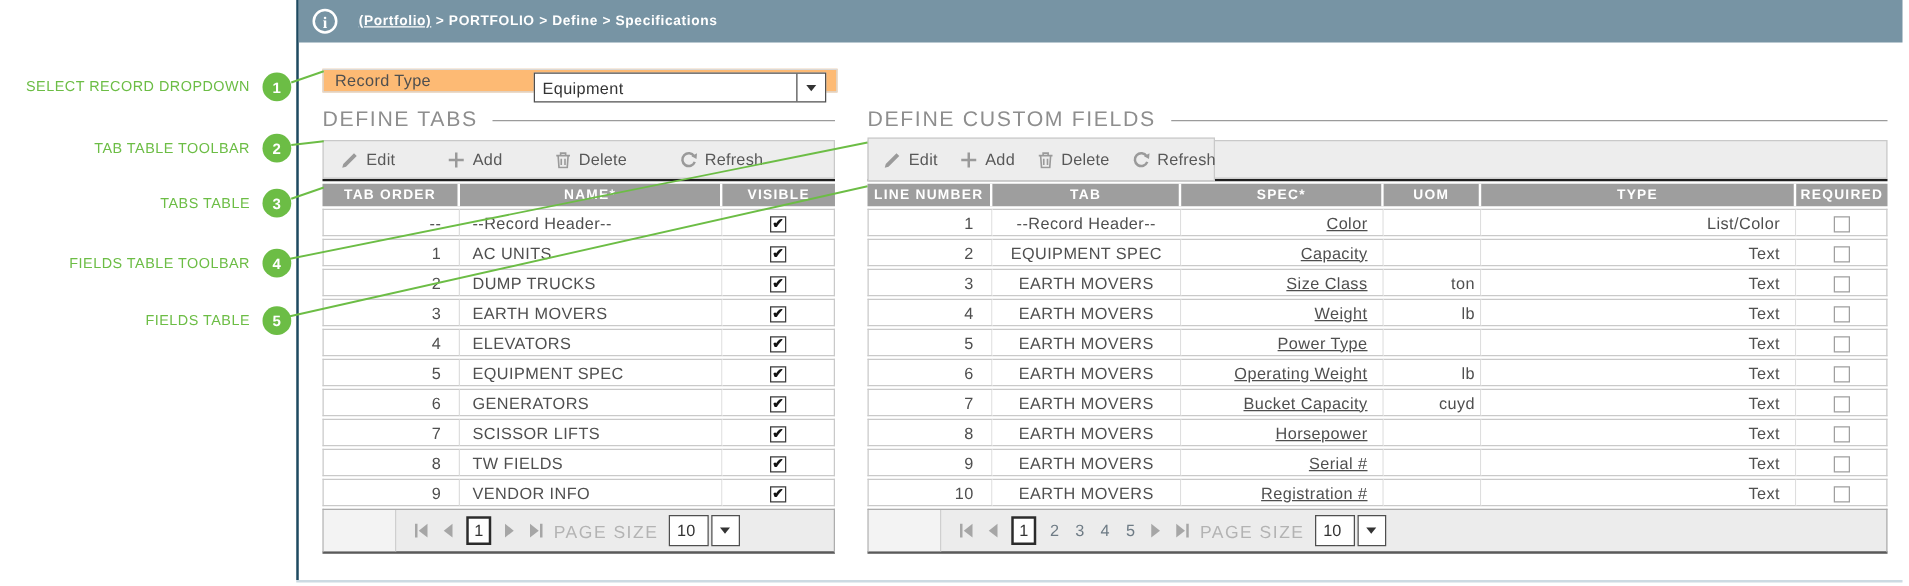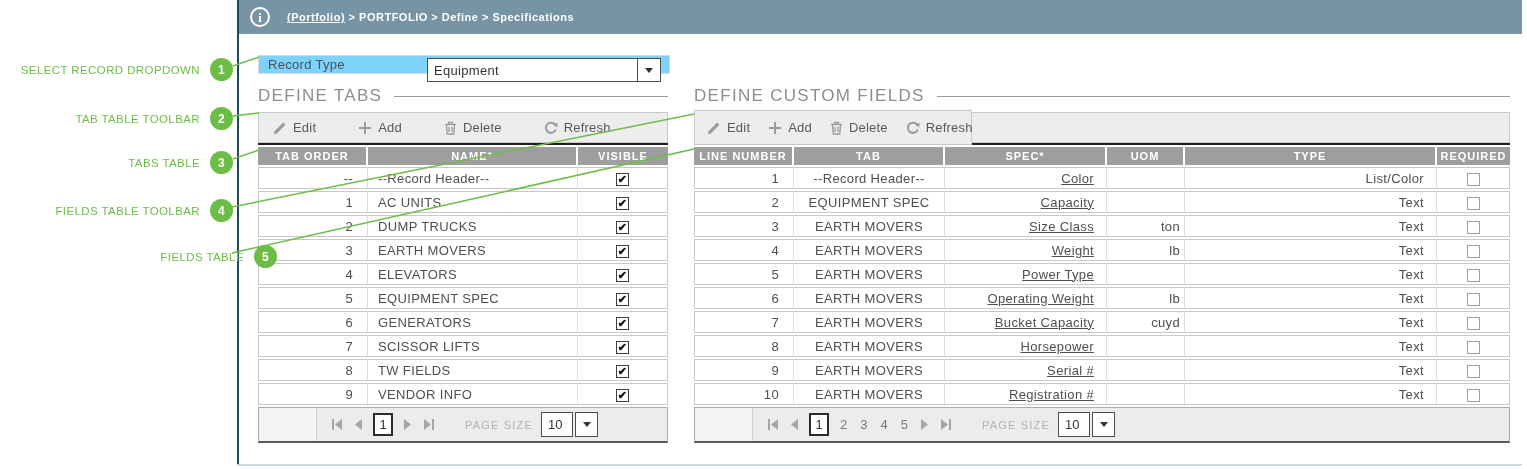--- a/index.html
+++ b/index.html
@@ -22,21 +22,21 @@
     margin-left:11px; width:20px; height:20px; border:2px solid #fff; border-radius:50%;
     display:flex; align-items:center; justify-content:center;
     font-size:13px; font-weight:bold; font-family:"Liberation Serif", serif; line-height:1;
   }
   .breadcrumb { margin-left:17px; font-size:11px; font-weight:bold; letter-spacing:.5px; }
   .breadcrumb .bc-link { text-decoration:underline; cursor:pointer; }
 
   
   .record-box {
     position:absolute; left:258px; top:55px; width:412px; height:19px;
-    border:1px solid #d9d9d9; background:#7dd3fc; display:flex; align-items:center;
+    border:1px solid #d9d9d9; background:#fdba74; display:flex; align-items:center;
   }
   .record-label { margin-left:9px; font-size:13px; color:#4f4f4f; letter-spacing:.3px; }
   .combo {
     position:absolute; left:168px; top:2px; width:234px; height:24px;
     border:1px solid #4f4f4f; background:#fff; display:flex; cursor:pointer;
   }
   .combo-value { flex:1; font-size:13px; color:#333; letter-spacing:.3px; padding:4px 6px 0 6px; white-space:nowrap; overflow:hidden; }
   .combo-btn { width:23px; border-left:1px solid #4f4f4f; display:flex; align-items:center; justify-content:center; }
   .tri-down { width:0; height:0; border-left:4px solid transparent; border-right:4px solid transparent; border-top:5px solid #333; }
 
@@ -112,21 +112,21 @@
   }
   .pager-stub { width:58px; align-self:stretch; background:#f3f3f3; border-right:1px solid #cfcfcf; }
   .pg-nav { display:flex; align-items:center; gap:9px; margin-left:14px; cursor:pointer; }
   .pg-nav .pg-ic { display:inline-flex; cursor:pointer; }
   .pg-current {
     width:20px; height:23px; background:#fff; border:2px solid #2b2b2b;
     display:flex; align-items:center; justify-content:center;
     font-size:13px; color:#333; cursor:pointer;
   }
   .pg-num { font-size:13px; color:#6e7b85; cursor:pointer; padding:0 2px; }
-  .pg-size-label { margin-left:30px; font-size:11px; letter-spacing:1.2px; color:#b3b3b3; }
+  .pg-size-label { margin-left:8px; font-size:14px; letter-spacing:1.2px; color:#b3b3b3; }
   .pg-size-box {
     margin-left:8px; width:32px; height:25px; background:#fff; border:1px solid #4f4f4f;
     display:flex; align-items:center; font-size:13px; color:#333; padding-left:6px; cursor:pointer;
   }
   .pg-size-btn {
     margin-left:2px; width:23px; height:25px; background:#fff; border:1px solid #4f4f4f;
     display:flex; align-items:center; justify-content:center; cursor:pointer;
   }
 
   
@@ -511,21 +511,21 @@
       <span class="anno-badge">2</span>
     </div>
     <div class="anno" style="left:0; top:151px; width:233px; justify-content:flex-end;">
       <span>TABS TABLE</span>
       <span class="anno-badge">3</span>
     </div>
     <div class="anno" style="left:0; top:199px; width:233px; justify-content:flex-end;">
       <span>FIELDS TABLE TOOLBAR</span>
       <span class="anno-badge">4</span>
     </div>
-    <div class="anno" style="left:0; top:245px; width:233px; justify-content:flex-end;margin-left:44px;">
+    <div class="anno" style="left:0; top:245px; width:233px; justify-content:flex-end;">
       <span>FIELDS TABLE</span>
       <span class="anno-badge">5</span>
     </div>
   </div>
 
   <svg class="callout-svg" width="1527" height="469">
     <g stroke="#6cbd45" stroke-width="1.5" fill="none">
       <line x1="233" y1="66" x2="259" y2="57"></line>
       <line x1="233" y1="116" x2="259" y2="113"></line>
       <line x1="233" y1="159" x2="259" y2="150"></line>

